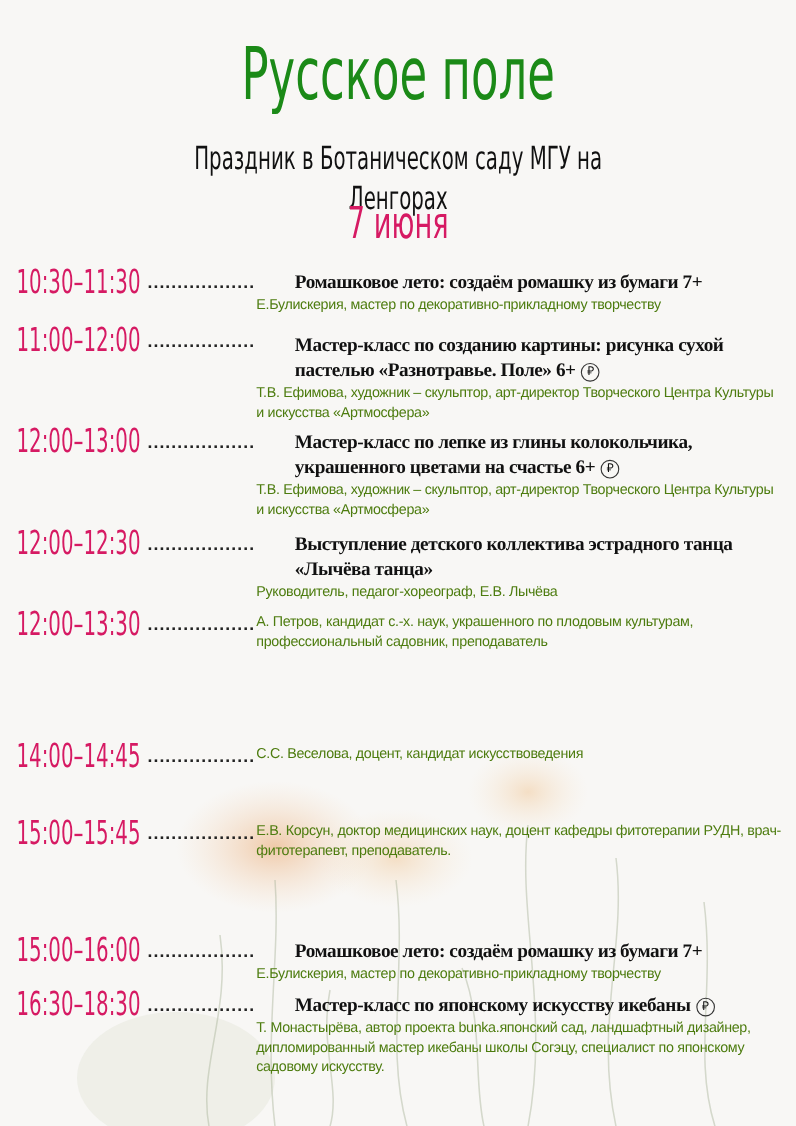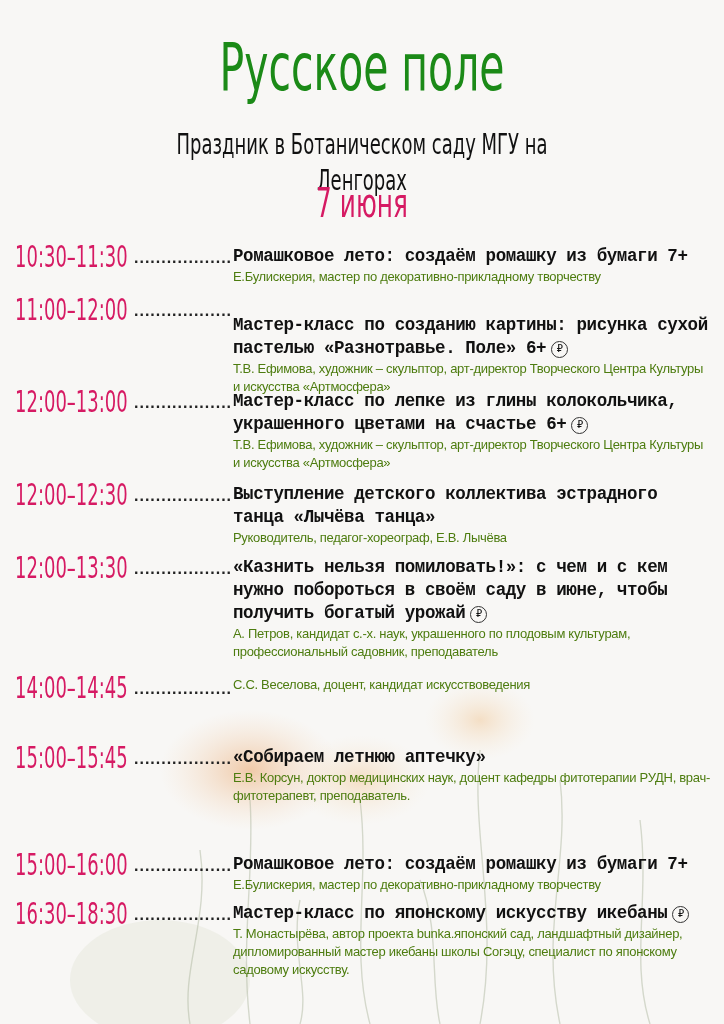--- a/index.html
+++ b/index.html
@@ -32,22 +32,22 @@
     position:absolute; left:15px; top:-5px; width:180px;
     color:#d61a63; font-size:30px; font-family:"DejaVu Sans", sans-serif;
     transform:scaleX(0.6); transform-origin:left center; white-space:nowrap; line-height:34px;
   }
   .dots {
     position:absolute; left:134px; top:2px; width:96px; overflow:hidden;
     color:#222; font-size:16px; font-weight:bold; letter-spacing:1px; white-space:nowrap; line-height:22px;
   }
   .info { position:absolute; left:233px; width:480px; }
   .ev-title {
-    font-family:Liberation Mono, monospace; font-weight:bold; color:#111;
-    font-size:17.5px; line-height:23px; letter-spacing:-0.4px;
+    font-family:Liberation Serif, serif; font-weight:bold; color:#111;
+    font-size:17.5px; line-height:23px; letter-spacing:-0.4px;margin-left:35px;
   }
   .ev-desc { color:#222; font-size:15px; line-height:20px; letter-spacing:-0.4px; }
   .ev-host { color:#4d7c0f; font-size:13px; line-height:18px; letter-spacing:-0.3px; }
   .ruble {
     display:inline-block; width:15px; height:15px; border:1.3px solid #333; border-radius:50%;
     font-size:11px; line-height:15px; text-align:center; font-weight:normal; vertical-align:1px; margin-left:5px;
   }
 </style>
 </head>
 <body>
@@ -91,21 +91,21 @@
     <div class="dots">..............................</div>
     <div class="info" style="top:0;">
       <div class="ev-title">Ромашковое лето: создаём ромашку из бумаги 7+</div>
       <div class="ev-host">Е.Булискерия, мастер по декоративно-прикладному творчеству</div>
     </div>
   </div>
 
   <div class="event" style="top:298px;">
     <div class="time">11:00–12:00</div>
     <div class="dots">..............................</div>
-    <div class="info" style="top:16px;">
+    <div class="info" style="top:4px;">
       <div class="ev-title"><span>Мастер-класс по созданию картины: рисунка сухой пастелью «Разнотравье. Поле» 6+</span><span class="ruble">₽</span></div>
       <div class="ev-host">Т.В. Ефимова, художник – скульптор, арт-директор Творческого Центра Культуры и искусства «Артмосфера»</div>
     </div>
   </div>
 
   <div class="event" style="top:390px;">
     <div class="time">12:00–13:00</div>
     <div class="dots">..............................</div>
     <div class="info" style="top:0;">
       <div class="ev-title"><span>Мастер-класс по лепке из глины колокольчика, украшенного цветами на счастье 6+</span><span class="ruble">₽</span></div>
@@ -119,38 +119,36 @@
     <div class="info" style="top:0;">
       <div class="ev-title">Выступление детского коллектива эстрадного танца «Лычёва танца»</div>
       <div class="ev-host">Руководитель, педагог-хореограф, Е.В. Лычёва</div>
     </div>
   </div>
 
   <div class="event" style="top:556px;">
     <div class="time">12:00–13:30</div>
     <div class="dots">..............................</div>
     <div class="info" style="top:0;">
-      <div class="ev-title"><span>«Казнить нельзя помиловать!»: с чем и с кем нужно побороться в своём саду в июне, чтобы получить богатый урожай</span><span class="ruble">₽</span></div>
       <div class="ev-host">А. Петров, кандидат с.-х. наук, украшенного по плодовым культурам, профессиональный садовник, преподаватель</div>
     </div>
   </div>
 
   <div class="event" style="top:676px;">
     <div class="time">14:00–14:45</div>
     <div class="dots">..............................</div>
     <div class="info" style="top:0;">
       <div class="ev-host">С.С. Веселова, доцент, кандидат искусствоведения</div>
     </div>
   </div>
 
   <div class="event" style="top:746px;">
     <div class="time">15:00–15:45</div>
     <div class="dots">..............................</div>
     <div class="info" style="top:0;">
-      <div class="ev-title">«Собираем летнюю аптечку»</div>
       <div class="ev-host">Е.В. Корсун, доктор медицинских наук, доцент кафедры фитотерапии РУДН, врач-фитотерапевт, преподаватель.</div>
     </div>
   </div>
 
   <div class="event" style="top:853px;">
     <div class="time">15:00–16:00</div>
     <div class="dots">..............................</div>
     <div class="info" style="top:0;">
       <div class="ev-title">Ромашковое лето: создаём ромашку из бумаги 7+</div>
       <div class="ev-host">Е.Булискерия, мастер по декоративно-прикладному творчеству</div>

